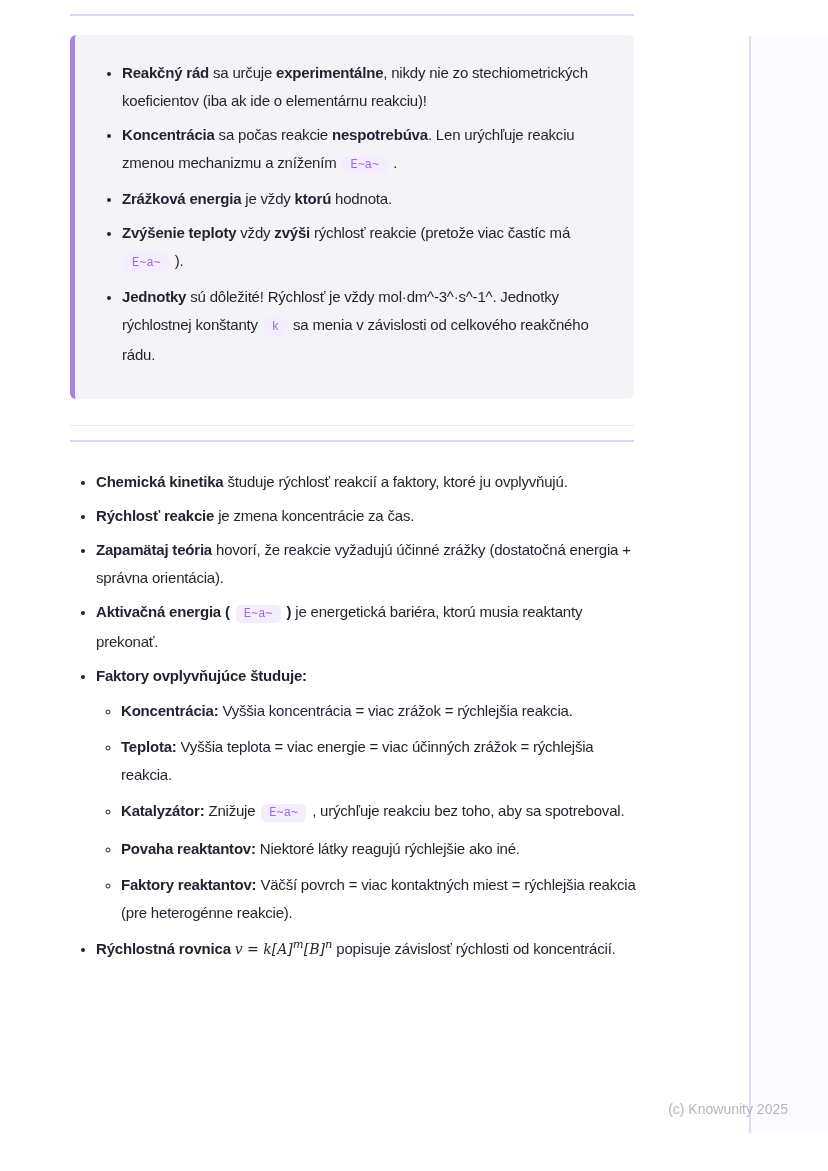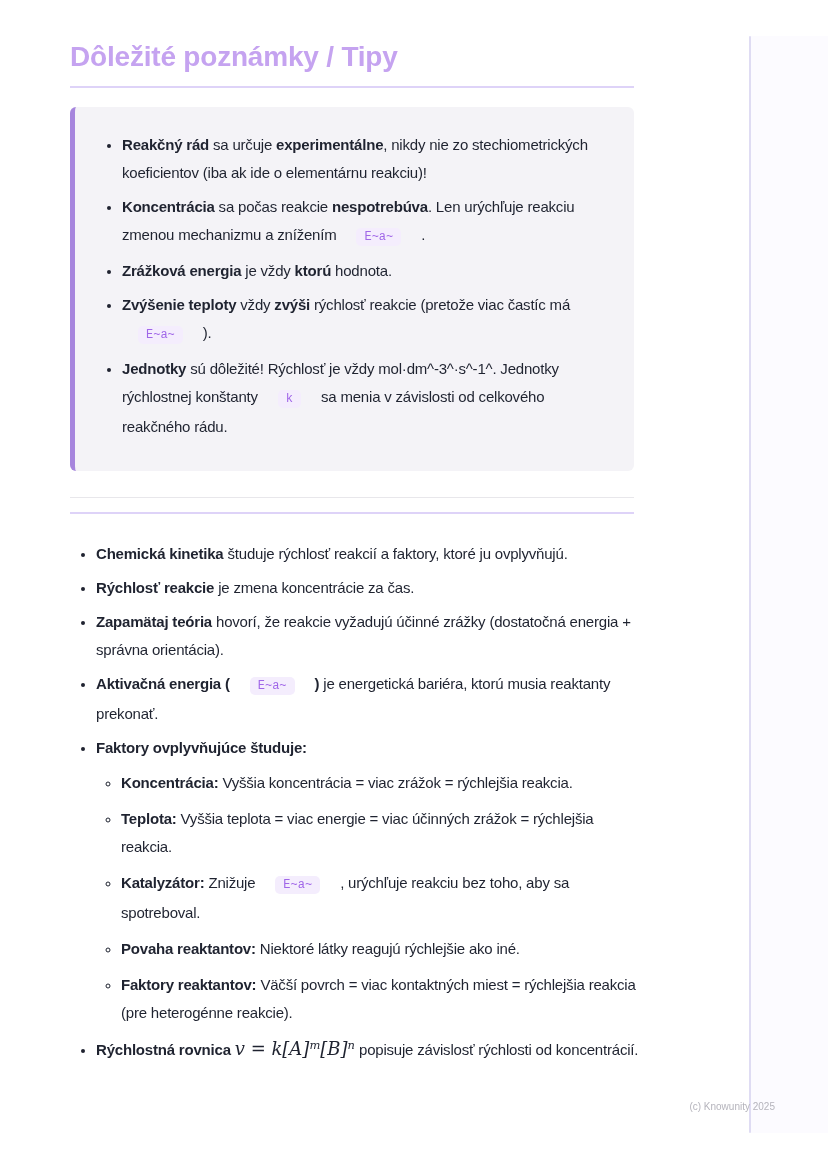--- a/index.html
+++ b/index.html
@@ -54,51 +54,50 @@
   .summary-list{margin-top:26px;line-height:28px;width:570px;}
   .summary-list > li{margin:2px 0 6px;}
   ul.sublist{list-style:circle;padding-left:25px;margin:7px 0 0;}
   ul.sublist > li{margin:3px 0 8px;}
   strong{font-weight:700;}
   code.chip{
     font-family:"Liberation Mono",monospace;
     font-size:12px;letter-spacing:0;
     background:var(--chip-bg);color:var(--chip-text);
     padding:2px 8px;border-radius:5px;
-    margin:0 16px;white-space:nowrap;
+    margin:0 2px;white-space:nowrap;
   }
   .math{
     font-family:"DejaVu Serif","Liberation Serif",serif;
-    font-style:italic;font-size:18px;letter-spacing:0;
+    font-style:italic;font-size:14px;letter-spacing:0;
   }
   sup.math-sup{
     font-family:"DejaVu Serif","Liberation Serif",serif;
     font-style:italic;font-size:11.5px;letter-spacing:0;
     vertical-align:super;line-height:0;
   }
   .page-edge{
     position:absolute;left:749px;top:36px;width:2px;height:1097px;
     background:var(--page-edge);border-radius:2px;
   }
   .page-right-strip{
     position:absolute;left:751px;top:36px;width:77px;height:1097px;
     background:var(--page-strip);
   }
   .footer{
-    position:absolute;top:1101px;right:53px;z-index:2;
-    font-size:10px;letter-spacing:0;color:var(--footer-text);
+    position:absolute;top:1101px;right:40px;z-index:2;
+    font-size:14px;letter-spacing:0;color:var(--footer-text);
   }
 </style>
 </head>
 <body>
 
 <div class="content">
 
   <section class="section-notes">
-    <h1>Dôležité poznámky / Tipy</h1>
     <hr class="title-underline">
     <div class="callout">
       <ul class="list callout-list">
           <li><span><strong>Reakčný rád</strong> sa určuje <strong>experimentálne</strong>, nikdy nie zo stechiometrických koeficientov (iba ak ide o elementárnu reakciu)!</span></li>
           <li><span><strong>Koncentrácia</strong> sa počas reakcie <strong>nespotrebúva</strong>. Len urýchľuje reakciu zmenou mechanizmu a znížením <code class="chip">E~a~</code> .</span></li>
           <li><span><strong>Zrážková energia</strong> je vždy <strong>ktorú</strong> hodnota.</span></li>
           <li><span><strong>Zvýšenie teploty</strong> vždy <strong>zvýši</strong> rýchlosť reakcie (pretože viac častíc má <code class="chip">E~a~</code> ).</span></li>
           <li><span><strong>Jednotky</strong> sú dôležité! Rýchlosť je vždy mol·dm^-3^·s^-1^. Jednotky rýchlostnej konštanty <code class="chip">k</code> sa menia v závislosti od celkového reakčného rádu.</span></li>
         </ul>
     </div>

